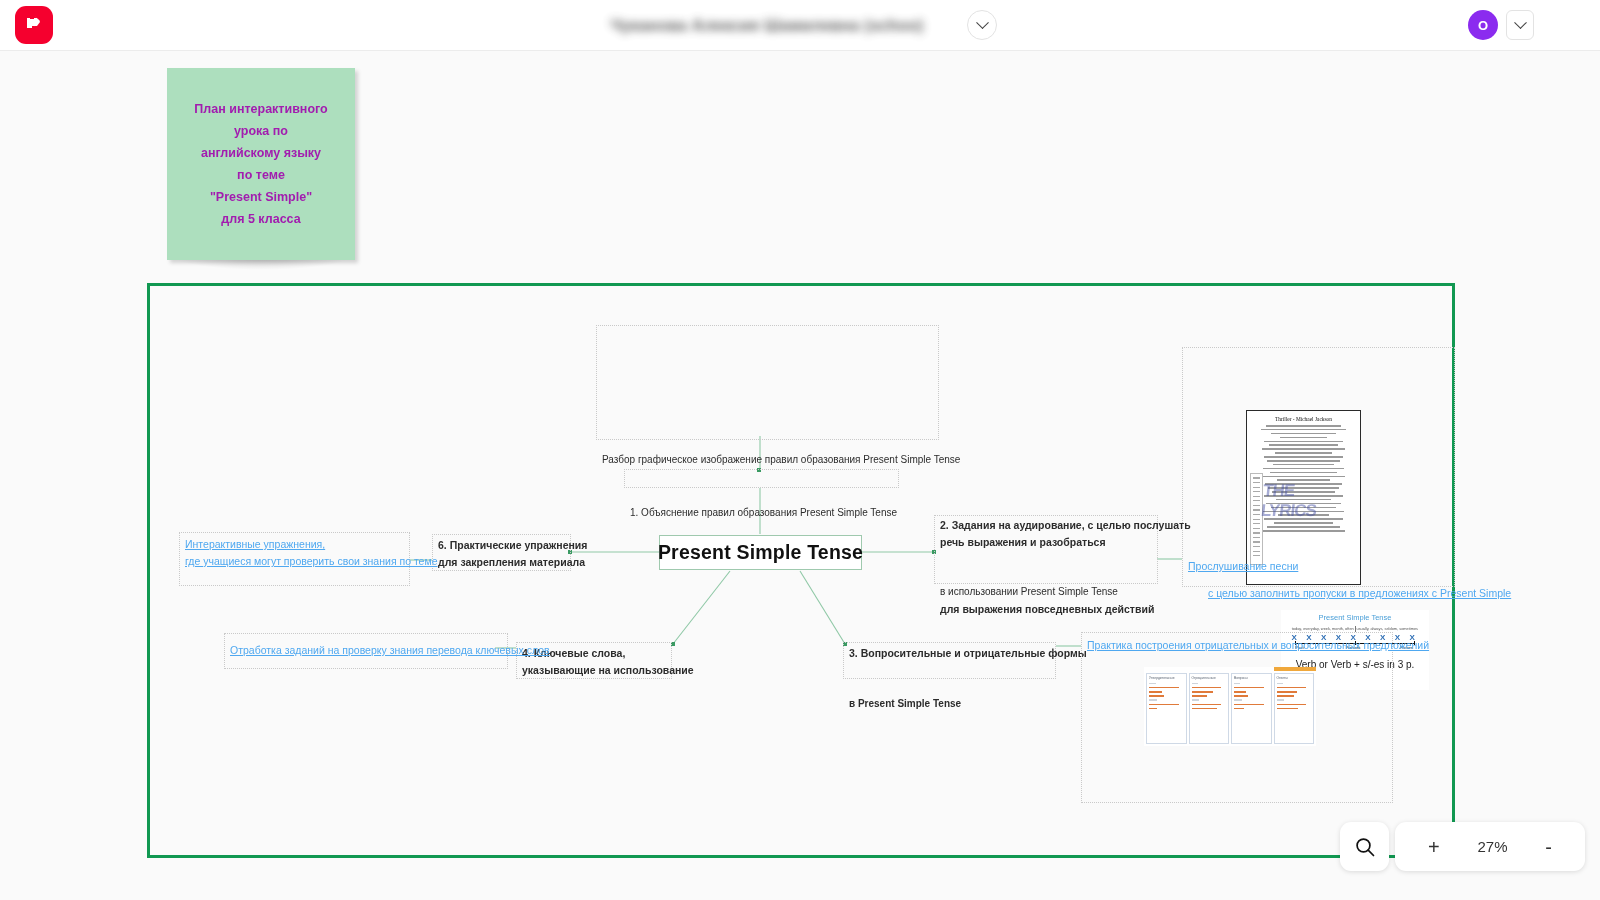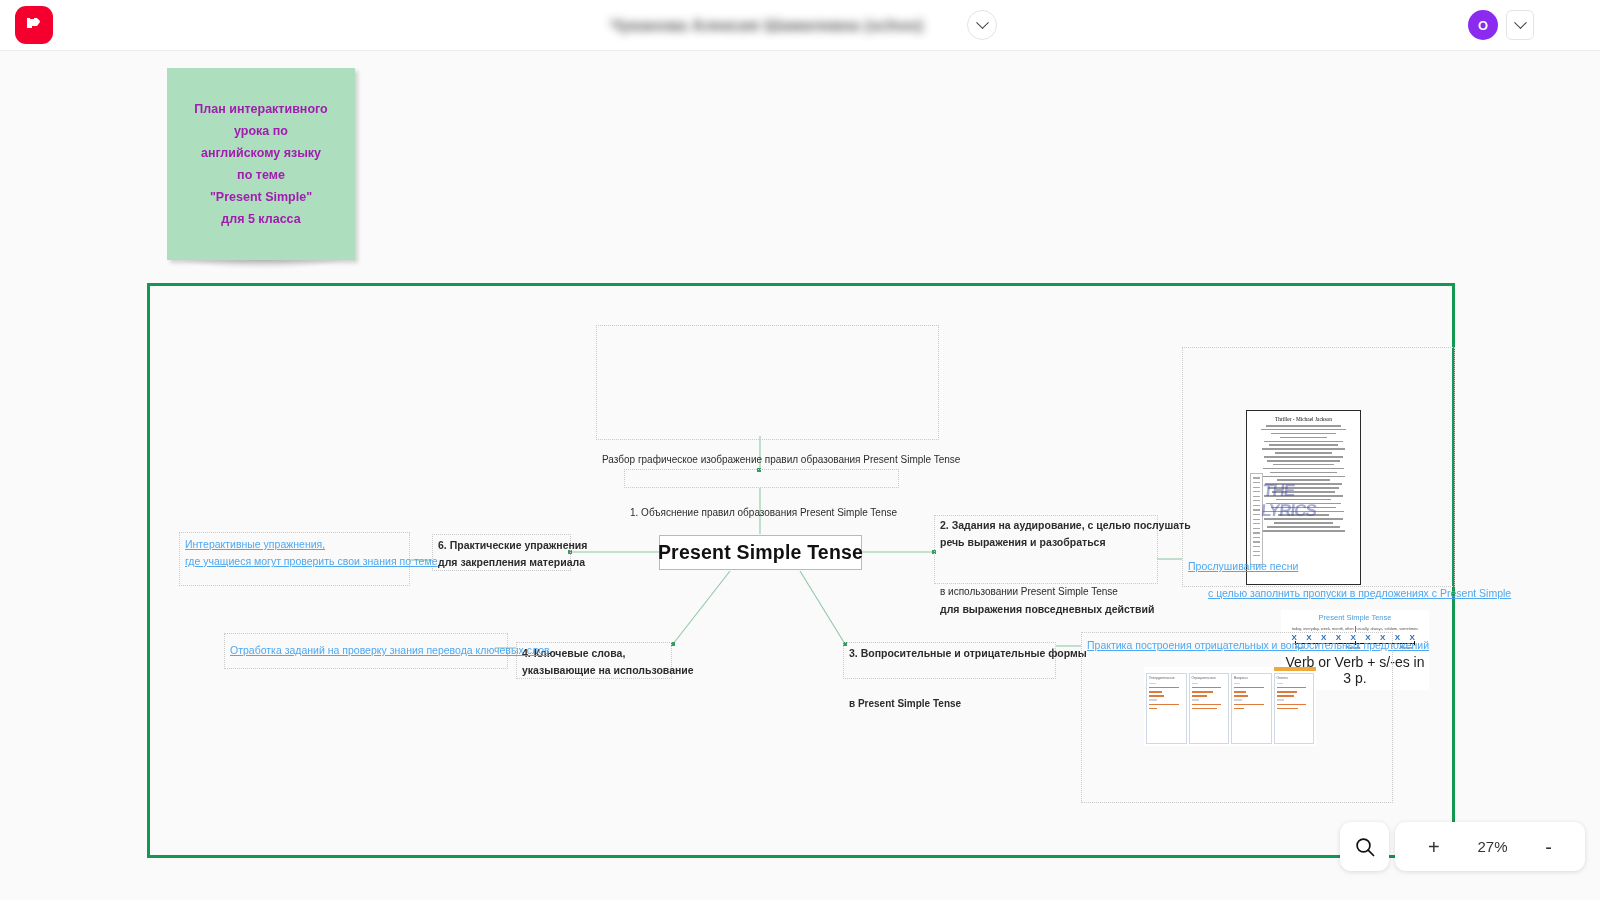--- a/index.html
+++ b/index.html
@@ -106,21 +106,21 @@
   }
   .pst-title { text-align: center; font-size: 7.5px; color: #4a9fd8; margin-top: 3px; }
   .pst-words { display: flex; font-size: 3.9px; color: #555; line-height: 6px; margin-top: 4px; padding: 0 10px; }
   .pst-words > div { flex: 1; text-align: center; }
   .pst-words .sep { flex: 0 0 1px; background: #777; }
   .pst-xs { text-align: center; font-size: 8px; font-weight: 700; color: #2f6fb5; letter-spacing: 3.6px; margin-top: 1px; }
   .pst-axis { position: relative; height: 12px; margin: 0 14px; }
   .pst-axis .line { position: absolute; left: 0; right: 0; top: 1px; height: 1px; background: #111; }
   .pst-axis .tick { position: absolute; top: -1px; width: 1px; height: 4px; background: #111; }
   .pst-axis .lbl { position: absolute; top: 3px; font-size: 4.4px; color: #333; }
-  .pst-foot { text-align: center; font-size: 14px; color: #222; }
+  .pst-foot { text-align: center; font-size: 10px; color: #222; margin-top: 5px; }
 
   .img-thriller {
     position: absolute; left: 1245px; top: 358px; width: 115px; height: 175px;
     background: #fff; border: 1px solid #2a2a2a; overflow: hidden;
   }
   .thr-title { text-align: center; font-size: 5.4px; color: #111; margin-top: 5px; font-family: "Liberation Serif", serif; }
   .thr-lines { margin-top: 3px; padding: 0 10px; }
   .thr-lines i { display: block; height: 1.5px; background: #9a9a9a; margin: 2.4px auto; }
   .thr-wm {
     position: absolute; left: 16px; top: 70px; width: 86px; height: 22px;

